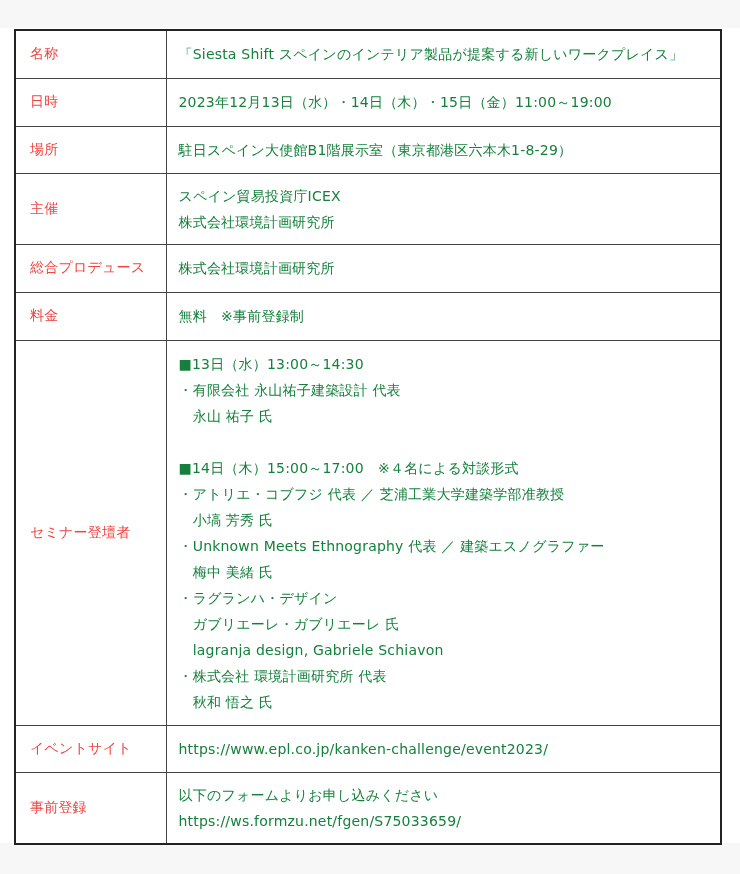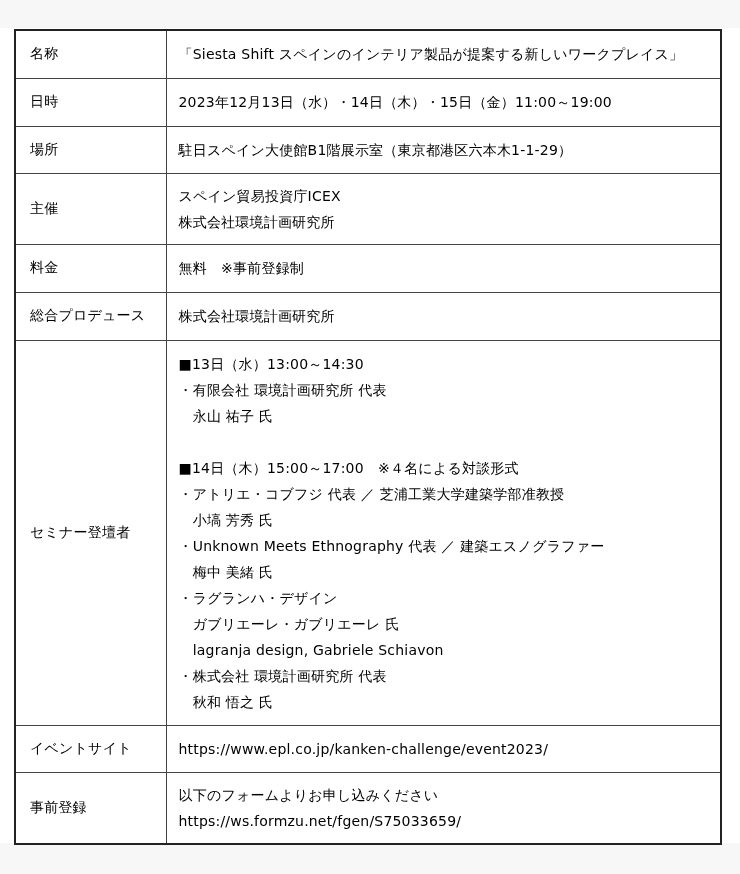--- a/index.html
+++ b/index.html
@@ -37,25 +37,25 @@
     }
     table.event-table td {
       border: 1px solid #444444;
       vertical-align: middle;
       font-size: 14px;
       letter-spacing: 0.2px;
     }
     td.label-cell {
       width: 150px;
       padding: 8px 8px 8px 14px;
-      color: #000000;
+      color: #ef4444;
     }
     td.value-cell {
       padding: 8px 12px;
-      color: #000000;
+      color: #15803d;
       margin-top: 8px;
     }
     .line {
       line-height: 26px;
       white-space: pre-wrap;
     }
   </style>
 </head>
 <body>
 
@@ -76,47 +76,47 @@
       </tr>
       <tr style="height: 48px;">
         <td class="label-cell">日時</td>
         <td class="value-cell">
           <div class="line">2023年12月13日（水）・14日（木）・15日（金）11:00～19:00</div>
         </td>
       </tr>
       <tr style="height: 47px;">
         <td class="label-cell">場所</td>
         <td class="value-cell">
-          <div class="line">駐日スペイン大使館B1階展示室（東京都港区六本木1-1-29）</div>
+          <div class="line">駐日スペイン大使館B1階展示室（東京都港区六本木1-8-29）</div>
         </td>
       </tr>
       <tr style="height: 71px;">
         <td class="label-cell">主催</td>
         <td class="value-cell">
           <div class="line">スペイン貿易投資庁ICEX</div>
           <div class="line">株式会社環境計画研究所</div>
         </td>
       </tr>
       <tr style="height: 48px;">
+        <td class="label-cell">総合プロデュース</td>
+        <td class="value-cell">
+          <div class="line">株式会社環境計画研究所</div>
+        </td>
+      </tr>
+      <tr style="height: 48px;">
         <td class="label-cell">料金</td>
         <td class="value-cell">
           <div class="line">無料　※事前登録制</div>
-        </td>
-      </tr>
-      <tr style="height: 48px;">
-        <td class="label-cell">総合プロデュース</td>
-        <td class="value-cell">
-          <div class="line">株式会社環境計画研究所</div>
         </td>
       </tr>
       <tr style="height: 385px;">
         <td class="label-cell">セミナー登壇者</td>
         <td class="value-cell">
           <div class="line">■13日（水）13:00～14:30</div>
-          <div class="line">・有限会社 環境計画研究所 代表</div>
+          <div class="line">・有限会社 永山祐子建築設計 代表</div>
           <div class="line">　永山 祐子 氏</div>
           <div class="line">&nbsp;</div>
           <div class="line">■14日（木）15:00～17:00　※４名による対談形式</div>
           <div class="line">・アトリエ・コブフジ 代表 ／ 芝浦工業大学建築学部准教授</div>
           <div class="line">　小塙 芳秀 氏</div>
           <div class="line">・Unknown Meets Ethnography 代表 ／ 建築エスノグラファー</div>
           <div class="line">　梅中 美緒 氏</div>
           <div class="line">・ラグランハ・デザイン</div>
           <div class="line">　ガブリエーレ・ガブリエーレ 氏</div>
           <div class="line">　lagranja design, Gabriele Schiavon</div>

